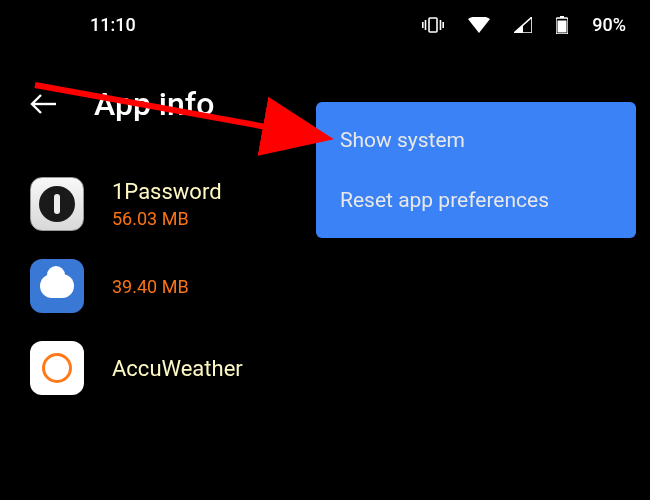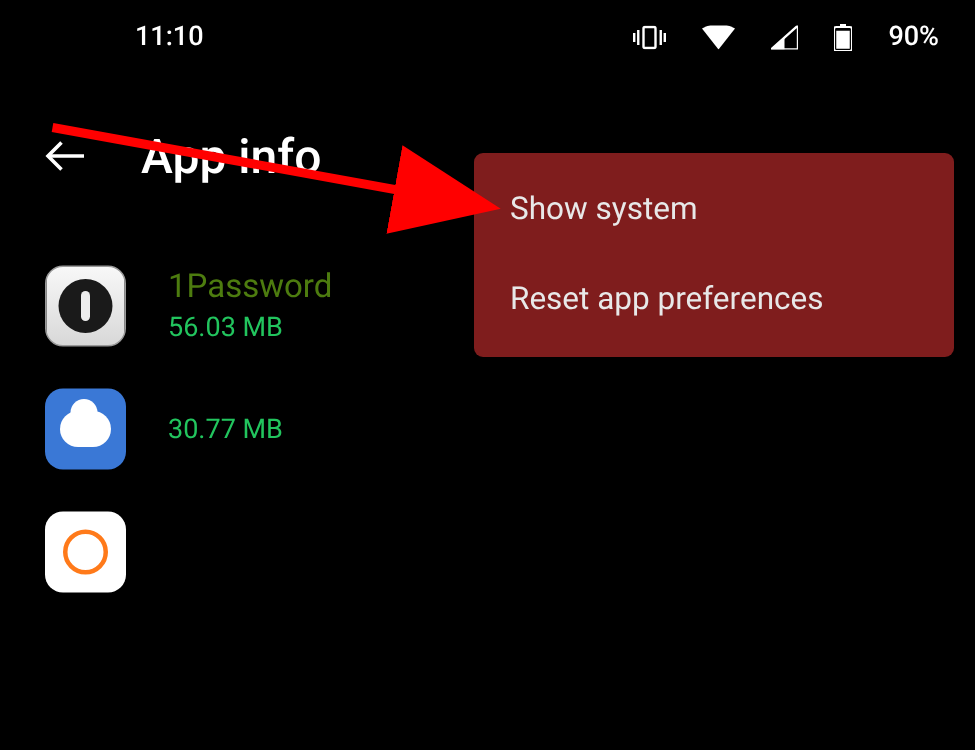--- a/index.html
+++ b/index.html
@@ -113,32 +113,32 @@
       border: 3px solid #ff7a1a;
       border-radius: 50%;
     }
     .app-text {
       display: flex;
       flex-direction: column;
       gap: 4px;
     }
     .app-name {
       font-size: 22px;
-      color: #4d7c0f;
+      color: #fef9c3;
     }
     .app-size {
       font-size: 18px;
-      color: #22c55e;
+      color: #f97316;
     }
     .popup-menu {
       position: absolute;
       top: 102px;
       right: 14px;
       width: 320px;
-      background: #7f1d1d;
+      background: #3b82f6;
       border-radius: 6px;
       box-shadow: 0 6px 20px rgba(0,0,0,0.5);
       padding: 8px 0;
       z-index: 10;
     }
     .menu-item {
       padding: 18px 24px;
       font-size: 21px;
       color: #e8e8e8;
     }
@@ -210,31 +210,32 @@
       <div class="app-name">1Password</div>
       <div class="app-size">56.03 MB</div>
     </div>
   </div>
 
   <div class="app-item">
     <div class="app-icon icon-1weather">
       <div class="icon-1weather-cloud"></div>
     </div>
     <div class="app-text">
-      <div class="app-size">30.77 MB</div>
+      <div class="app-size">39.40 MB</div>
     </div>
   </div>
 
   <div class="app-item">
     <div class="app-icon icon-accuweather">
       <div class="icon-accuweather-sun">
           <div class="accu-ring"></div>
         </div>
     </div>
     <div class="app-text">
+      <div class="app-name">AccuWeather</div>
     </div>
   </div>
 
 </div>
 
 <div class="popup-menu">
   <div class="menu-item">Show system</div>
   <div class="menu-item">Reset app preferences</div>
 </div>
 

